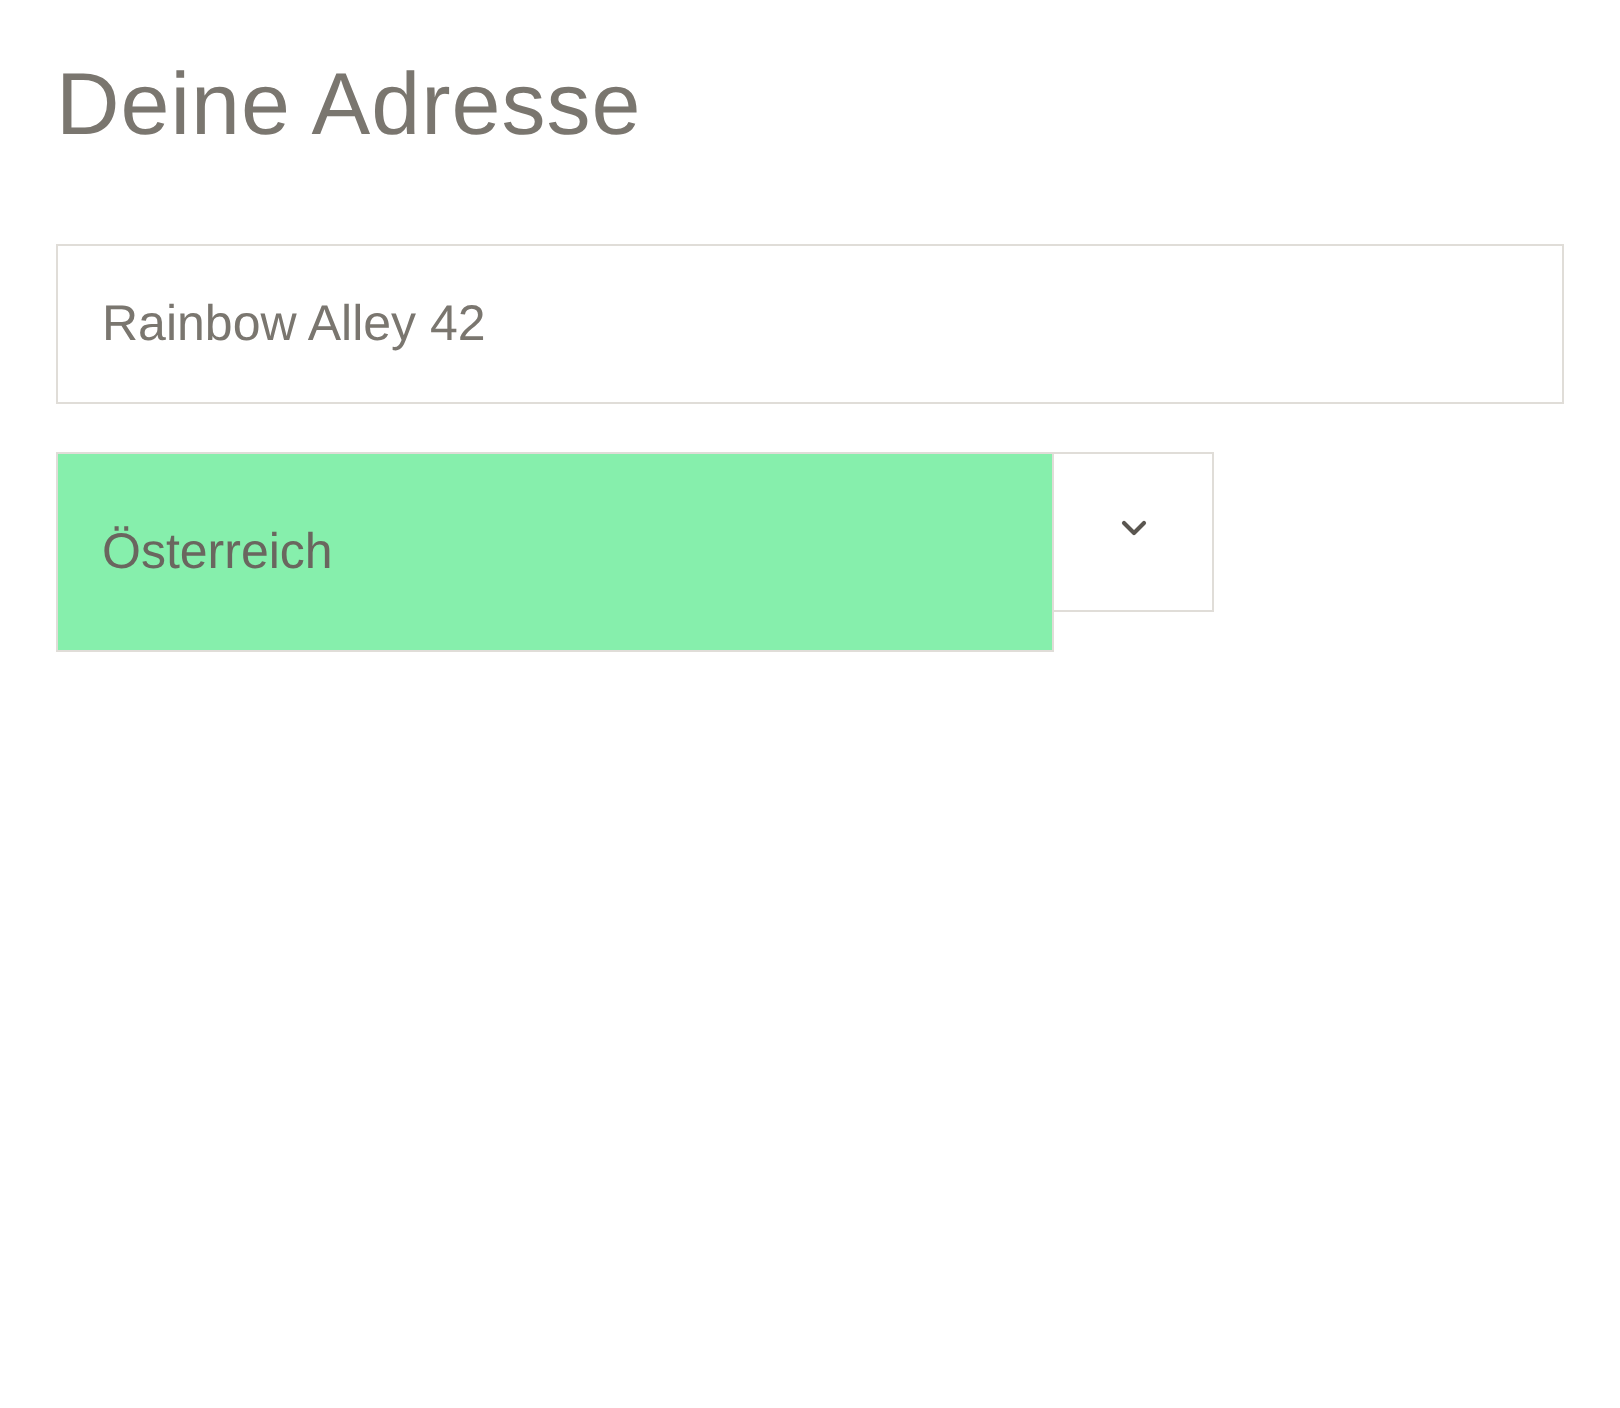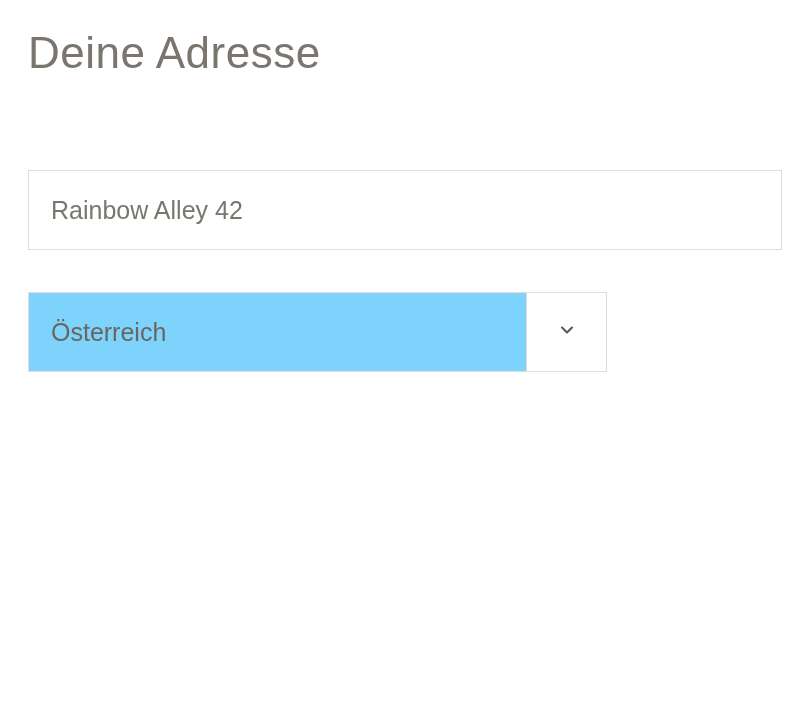--- a/index.html
+++ b/index.html
@@ -12,27 +12,27 @@
       background: #ffffff;
       width: 810px;
       height: 704px;
       padding: 20px 28px;
     }
     .heading {
       font-size: 44px;
       font-weight: 400;
       color: #7a766f;
       letter-spacing: 0.5px;
-      margin-bottom: 92px;
+      margin-bottom: 44px;
       margin-top: 8px;
     }
     .form-container {
       display: flex;
       flex-direction: column;
-      gap: 38px;
+      gap: 20px;
     }
     .text-input {
       width: 100%;
       height: 80px;
       border: 1px solid #e0ddd8;
       background: #ffffff;
       padding: 0 22px;
       font-size: 25px;
       color: #7a766f;
       font-family: inherit;
@@ -41,23 +41,23 @@
     .text-input::placeholder {
       color: #9a958d;
     }
     .select-wrapper {
       display: flex;
       width: 579px;
       margin-top: 4px;
     }
     .select-field {
       flex: 1;
-      height: 80px;
+      height: 100px;
       border: 1px solid #e0ddd8;
-      background: #7dd3fc;
+      background: #86efac;
       padding: 0 22px;
       font-size: 25px;
       color: #6a665f;
       display: flex;
       align-items: center;
       cursor: pointer;
     }
     .select-chevron {
       width: 80px;
       height: 80px;

